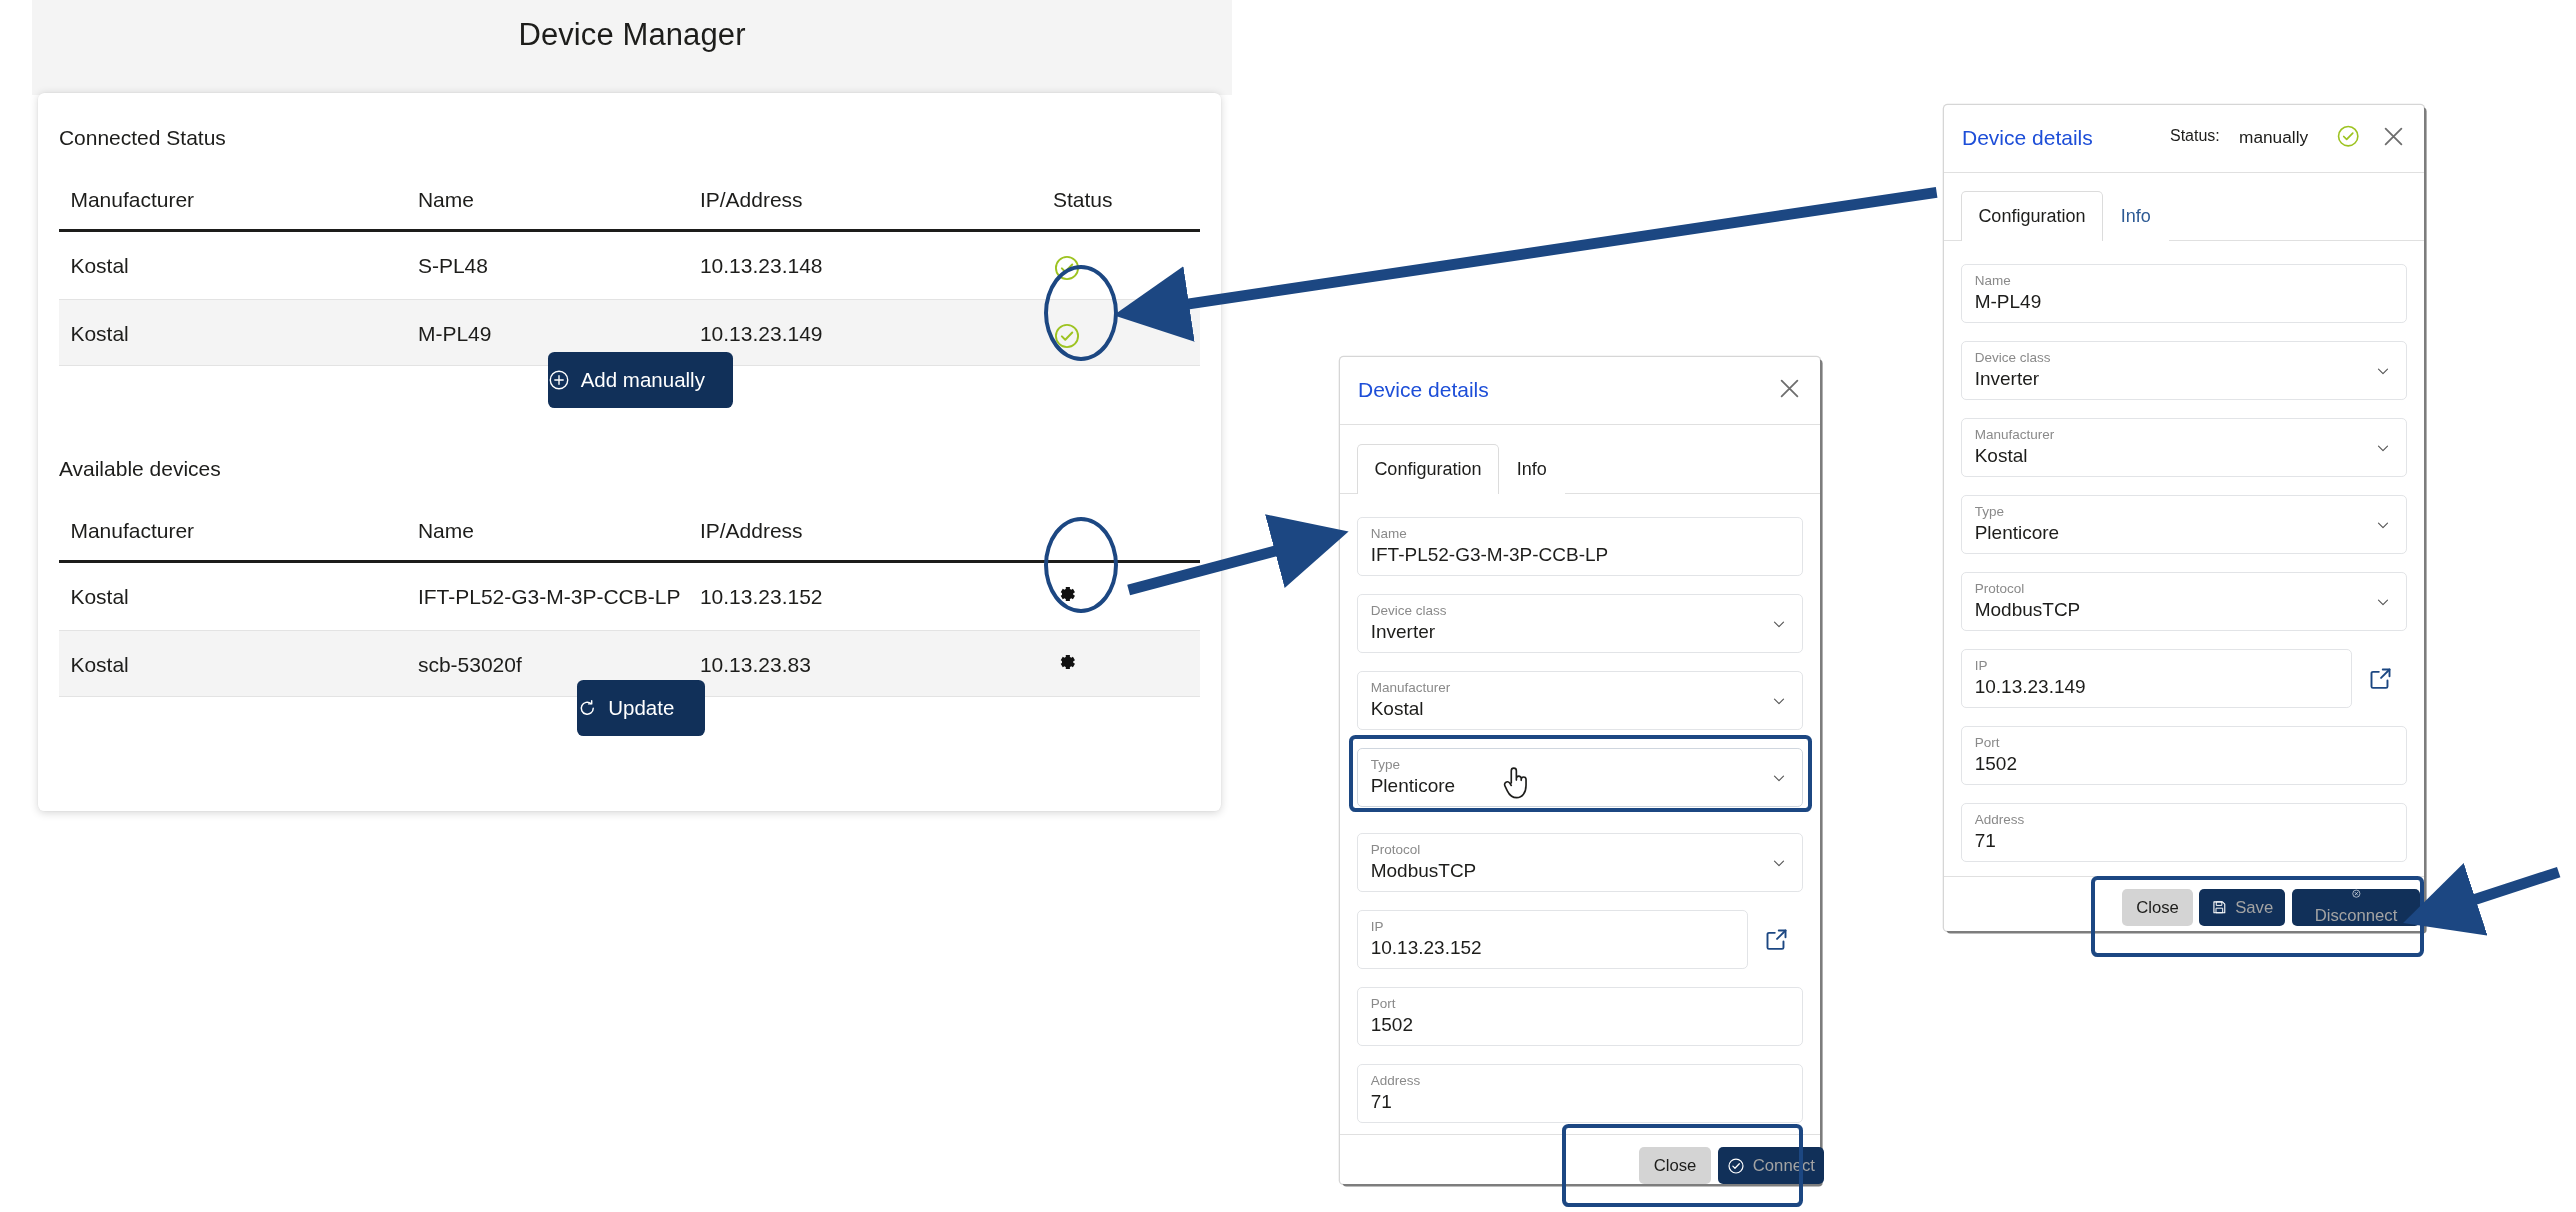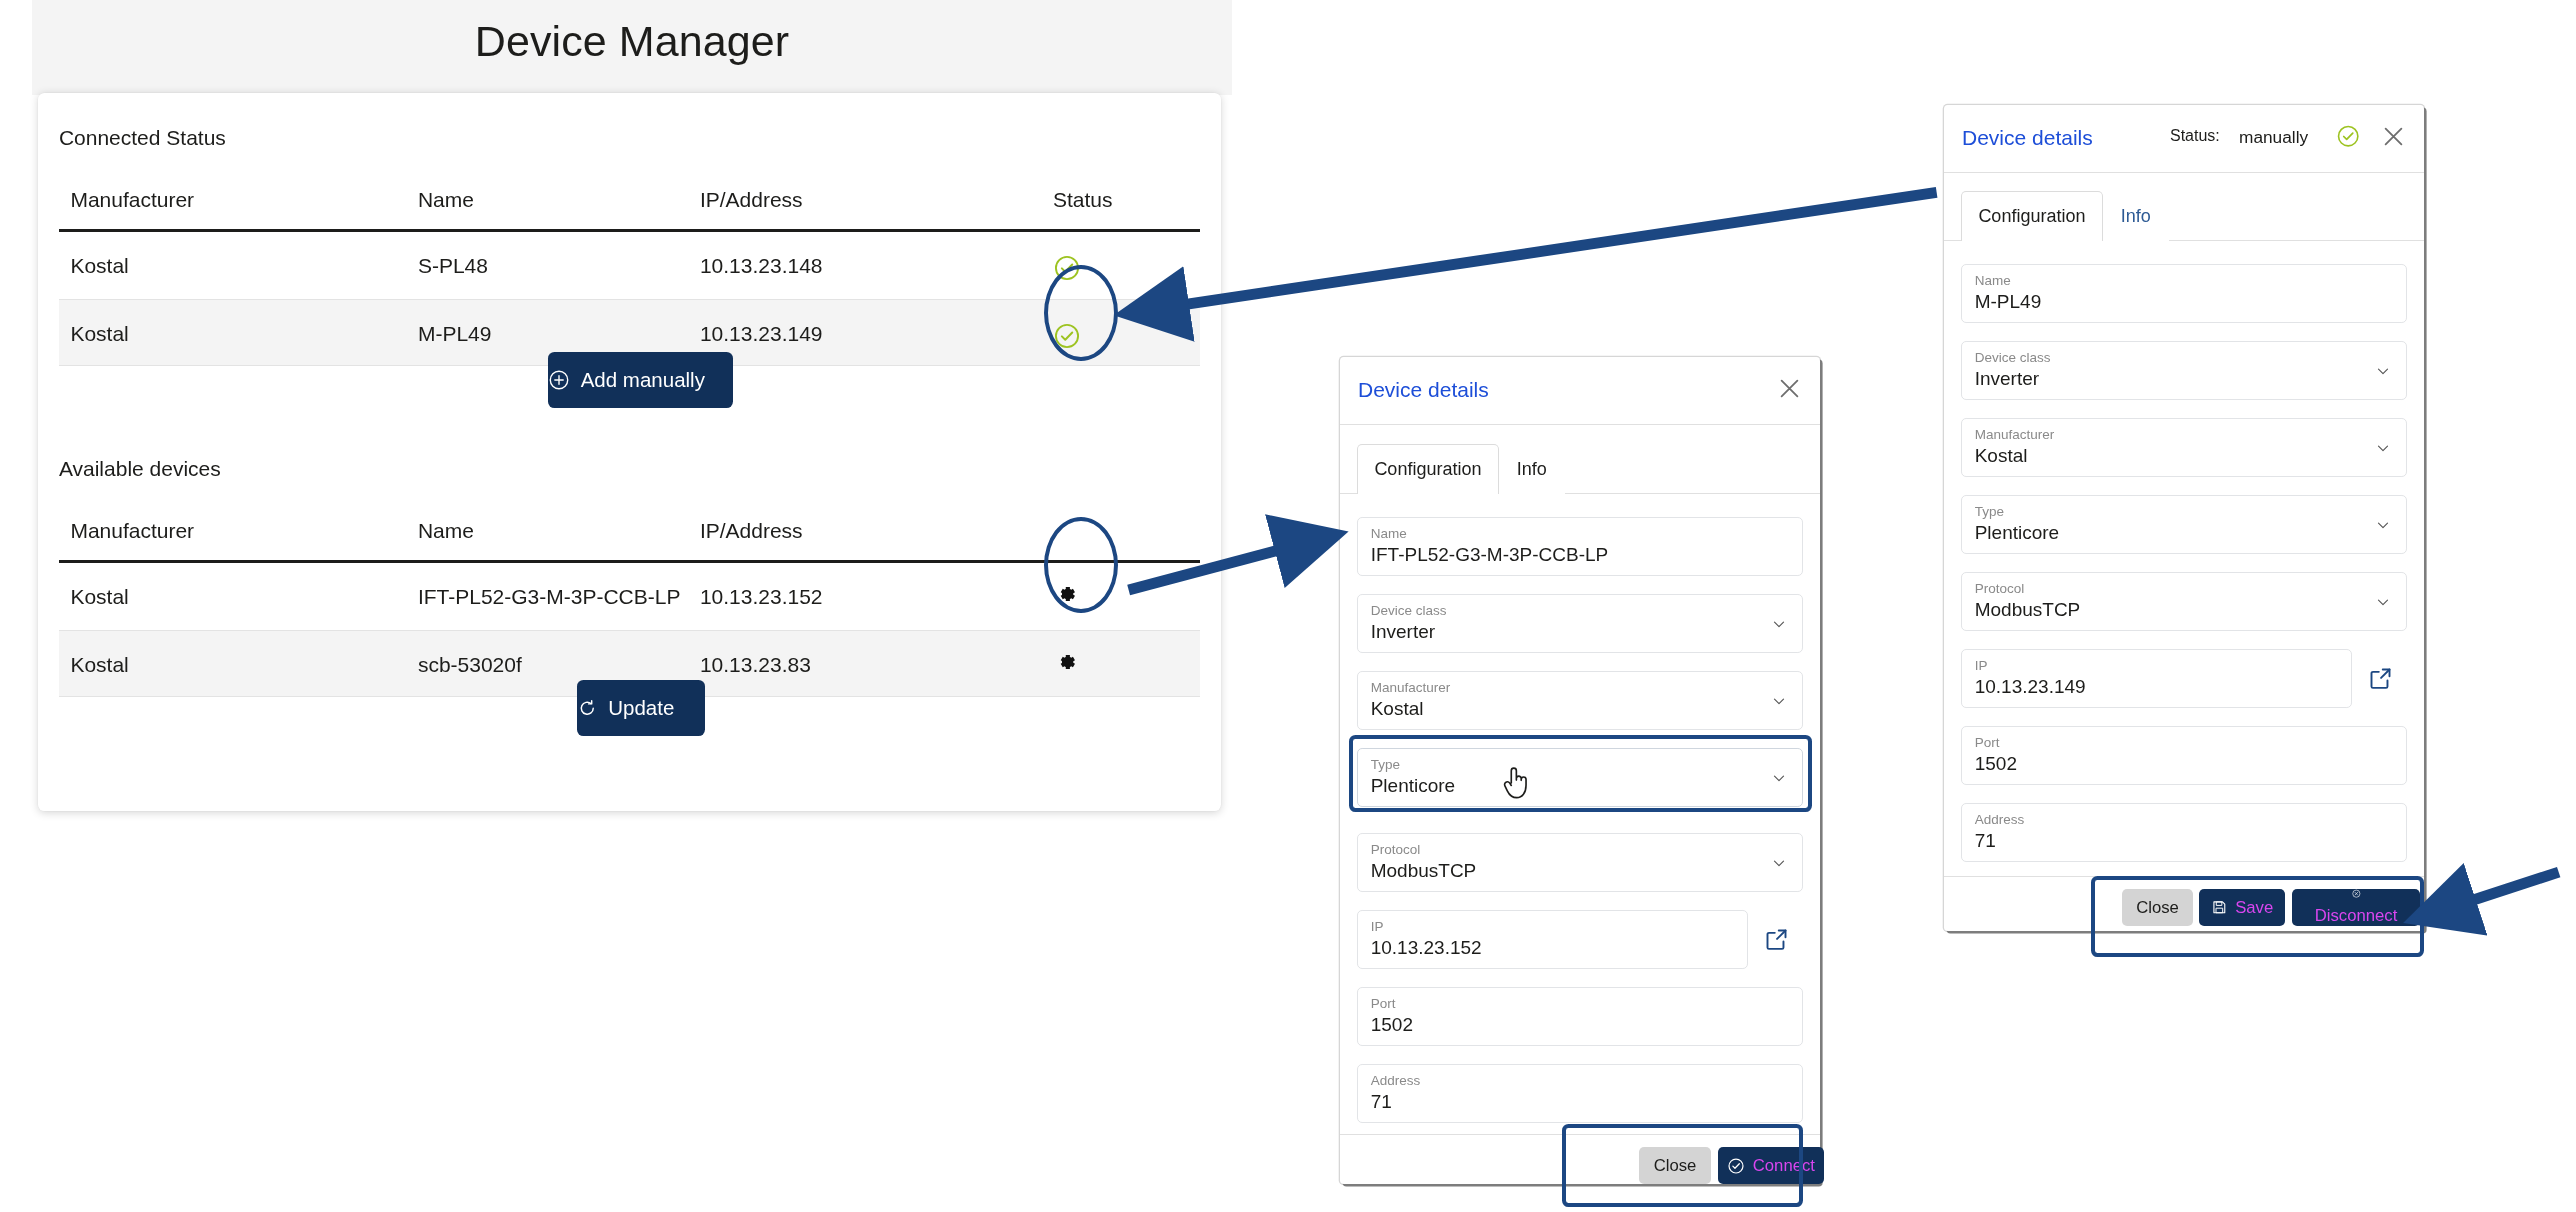--- a/index.html
+++ b/index.html
@@ -12,21 +12,21 @@
 
   
   #app-shell { position:absolute; left:32px; top:0px; width:1200px; height:816px; }
 
   .dm-header {
     position:absolute; left:0; top:0; width:1200px; height:95px;
     background:#f4f4f4;
   }
   .dm-title {
     position:absolute; left:0; top:16.7px; width:1200px;
-    text-align:center; font-size:43px; color:#1d1d1b; letter-spacing:0.1px;
+    text-align:center; font-size:31px; color:#1d1d1b; letter-spacing:0.1px;
   }
 
   .dm-card {
     position:absolute; left:6.4px; top:93px; width:1183px; height:718px;
     background:#ffffff; border-radius:6.4px;
     box-shadow:0 1.3px 9px rgba(0,0,0,.16), 0 0 0 0.6px rgba(0,0,0,.03);
   }
 
   .sect-label {
     position:absolute; font-size:21px; color:#1d1d1b;
@@ -100,21 +100,21 @@
   .chev { position:absolute; right:14px; top:50%; transform:translateY(-50%); }
   .ext-link { position:absolute; cursor:pointer; }
 
   .dlg-footer-sep { position:absolute; left:0; right:0; height:1.3px; background:#e0e0e0; }
   .btn-sm {
     position:absolute; height:37px; border-radius:5.1px; border:none;
     font-size:16.7px; display:flex; align-items:center; justify-content:center;
     gap:7.7px; cursor:pointer; font-family:"Liberation Sans", sans-serif;
   }
   .btn-grey { background:#d4d4d4; color:#1d1d1b; }
-  .btn-primary { background:#113059; color:#d946ef; }
+  .btn-primary { background:#113059; color:#a3a3a3; }
 
   
   .hl-rect {
     position:absolute; border:4.5px solid #1c4782; border-radius:6.4px;
     pointer-events:none;
   }
   .hl-oval {
     position:absolute; border:4.5px solid #1c4782; border-radius:50%;
     pointer-events:none;
   }

